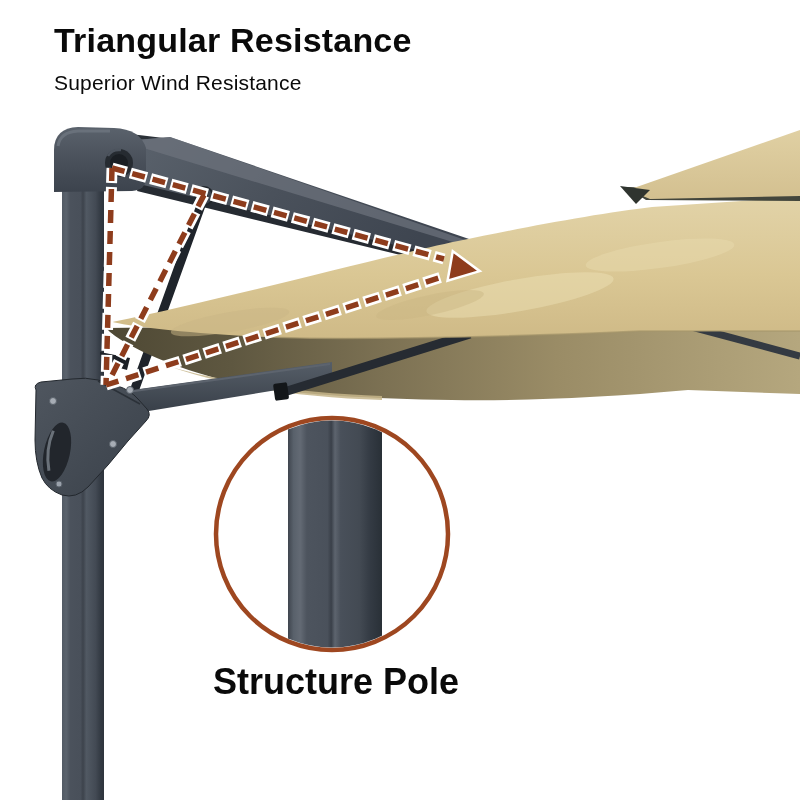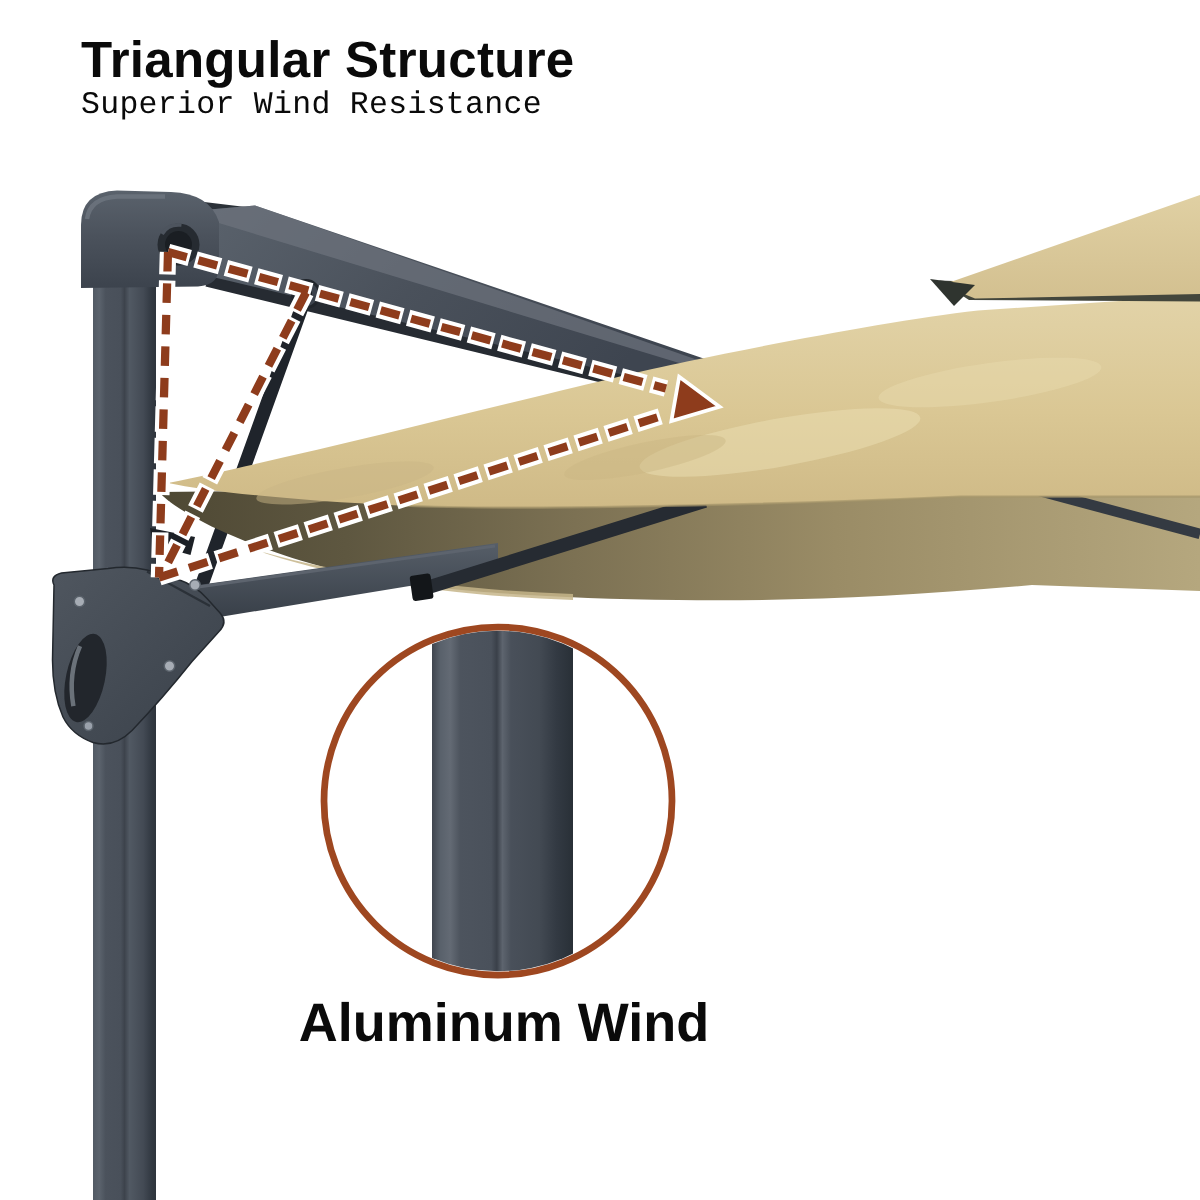--- a/index.html
+++ b/index.html
@@ -13,34 +13,34 @@
   html,body{width:800px;height:800px;}
   body{
     position:relative;
     background:var(--background);
     font-family:"Liberation Sans", sans-serif;
     color:var(--text);
     overflow:hidden;
   }
   .header{position:absolute;left:54px;top:22px;}
   .header h1{font-size:34px;font-weight:bold;letter-spacing:.2px;line-height:1.1;}
-  .header p{font-size:21px;font-weight:normal;letter-spacing:.2px;font-family:Liberation Mono, monospace;}
+  .header p{font-size:21px;font-weight:normal;margin-top:12px;letter-spacing:.2px;}
   .illustration{position:absolute;left:0;top:0;width:800px;height:800px;}
   .callout{
     position:absolute;left:336px;top:662px;transform:translateX(-50%);
     text-align:center;white-space:nowrap;
   }
   .callout h2{font-size:36px;font-weight:bold;line-height:1.1;}
   .callout p{font-size:20px;font-weight:bold;margin-top:9px;}
 </style>
 </head>
 <body>
 
 <div class="header">
-  <h1>Triangular Structure</h1>
+  <h1>Triangular Resistance</h1>
   <p>Superior Wind Resistance</p>
 </div>
 
 <svg class="illustration" viewBox="0 0 800 800" xmlns="http://www.w3.org/2000/svg">
   <defs>
     <linearGradient id="gPole" x1="0" y1="0" x2="1" y2="0">
       <stop offset="0" stop-color="#525a64"></stop>
       <stop offset="0.10" stop-color="#5b636d"></stop>
       <stop offset="0.20" stop-color="#4b525c"></stop>
       <stop offset="0.44" stop-color="#49505a"></stop>
@@ -187,14 +187,14 @@
 
   <g>
     <circle cx="332" cy="534" r="116" fill="#ffffff" stroke="var(--magnifier-ring, #9e4720)" stroke-width="4.5"></circle>
     <g clip-path="url(#clipCircle)">
       <rect x="288" y="418" width="94" height="233" fill="url(#gZoomPole)"></rect>
     </g>
   </g>
 </svg>
 
 <div class="callout">
-  <h2>Aluminum Wind</h2>
+  <h2>Structure Pole</h2>
 </div>
 
 </body></html>

